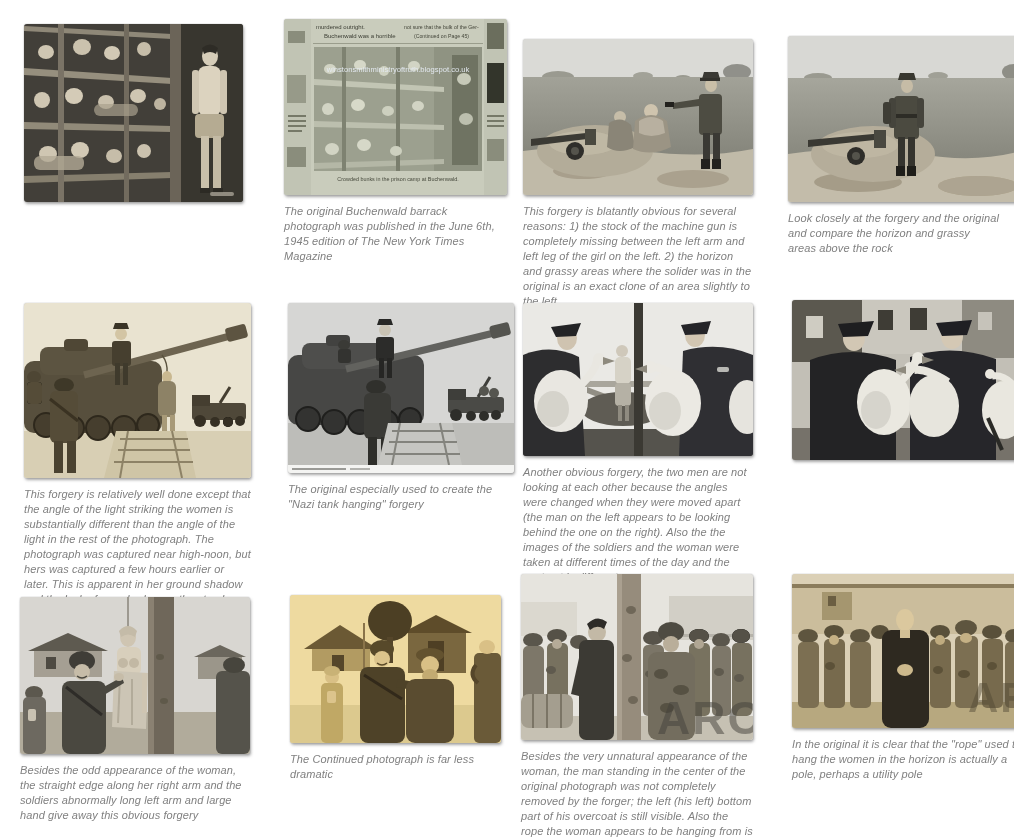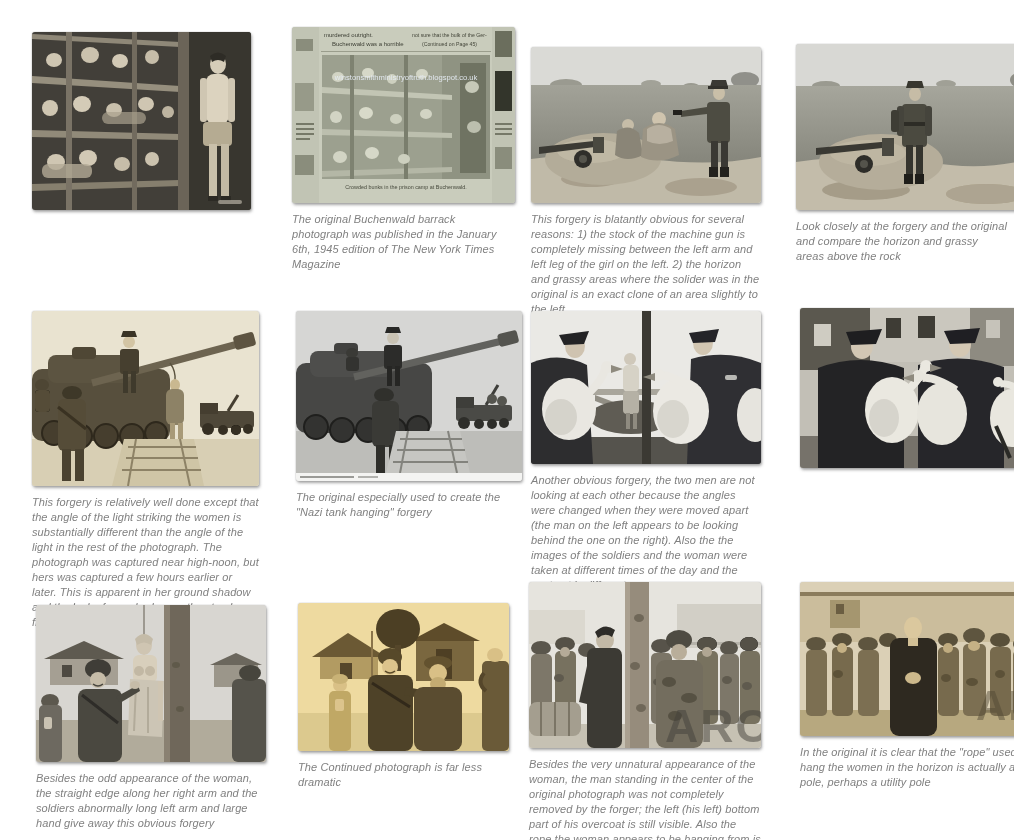--- a/index.html
+++ b/index.html
@@ -1,18 +1,18 @@
 <!DOCTYPE html>
 <html><head>
 <meta charset="utf-8">
 <style>
   html,body{margin:0;padding:0;background:#ffffff;}
   #page{position:relative;width:1014px;height:840px;background:#fff;overflow:hidden;
         font-family:"Liberation Sans",sans-serif;}
-  figure.ph{position:absolute;margin:8px;padding:16px;}
+  figure.ph{position:absolute;margin:0;padding:16px;}
   .photo{border-radius:3px;overflow:hidden;position:relative;
          box-shadow:1px 2px 3px rgba(110,110,110,.6),0 0 0 1px rgba(0,0,0,.05);
          background:#ccc;}
   .photo svg{display:block;width:100%;height:100%;}
   figcaption{font-style:italic;font-size:11px;line-height:15px;color:#808080;
              margin-top:9px;letter-spacing:.1px;}
 </style>
 </head>
 <body>
 
@@ -103,21 +103,21 @@
         <ellipse cx="48" cy="130" rx="7" ry="6" fill="#d2d4c4"></ellipse>
           <ellipse cx="80" cy="126" rx="7" ry="6" fill="#d6d8c8"></ellipse>
         <ellipse cx="112" cy="132" rx="6" ry="5" fill="#cdd0bf"></ellipse>
         <rect x="168" y="36" width="26" height="110" fill="#6f7362"></rect>
         <ellipse cx="180" cy="60" rx="7" ry="6" fill="#c6c9b8"></ellipse>
           <ellipse cx="182" cy="100" rx="7" ry="6" fill="#bcbfae"></ellipse>
         <text x="114" y="53" font-size="7.6" text-anchor="middle" fill="#e6ecf4" opacity=".95">winstonsmithministryoftruth.blogspot.co.uk</text>
         <text x="114" y="162" font-size="5.4" text-anchor="middle" fill="#474a3d">Crowded bunks in the prison camp at Buchenwald.</text>
       </svg>
     </div>
-    <figcaption>The original Buchenwald barrack photograph was published in the January 6th, 1945 edition of The New York Times Magazine</figcaption>
+    <figcaption>The original Buchenwald barrack photograph was published in the June 6th, 1945 edition of The New York Times Magazine</figcaption>
   </figure>
 
   <figure class="ph" style="left:507px;top:23px;width:230px">
     <div class="photo" style="width:230px;height:156px">
       <svg viewBox="0 0 230 156">
         <defs>
             <linearGradient id="s3f" x1="0" y1="0" x2="0" y2="1">
           <stop offset="0" stop-color="#a2a298"></stop>
               <stop offset="1" stop-color="#84847a"></stop>
             </linearGradient>
@@ -366,21 +366,21 @@
         <circle cx="118" cy="68" r="6" fill="#e7e5dd"></circle>
           <polygon points="114,66 102,70 114,74" fill="#8e8a7e"></polygon>
         <ellipse cx="212" cy="110" rx="22" ry="29" fill="#e9e7df"></ellipse>
         <path d="M222,86 q-10,-12 -22,-10" stroke="#e9e7df" stroke-width="7" fill="none"></path>
         <circle cx="198" cy="74" r="5" fill="#e9e7df"></circle>
         <line x1="196" y1="118" x2="210" y2="150" stroke="#2a2a26" stroke-width="4"></line>
       </svg>
     </div>
   </figure>
 
-  <figure class="ph" style="left:12px;top:581px;width:230px">
+  <figure class="ph" style="left:4px;top:581px;width:230px">
     <div class="photo" style="width:230px;height:157px">
       <svg viewBox="0 0 230 157">
         <rect width="230" height="157" fill="#d8d6d1"></rect>
         <polygon points="8,54 48,36 88,54" fill="#5e5a50"></polygon>
         <rect x="14" y="54" width="68" height="26" fill="#a59f93"></rect>
         <rect x="26" y="60" width="10" height="12" fill="#4e4a42"></rect>
           <rect x="54" y="60" width="10" height="12" fill="#4e4a42"></rect>
         <rect x="178" y="60" width="44" height="22" fill="#9b968a"></rect>
           <polygon points="174,60 200,48 226,60" fill="#6b675d"></polygon>
         <rect y="115" width="230" height="42" fill="#b1ab9b"></rect>

